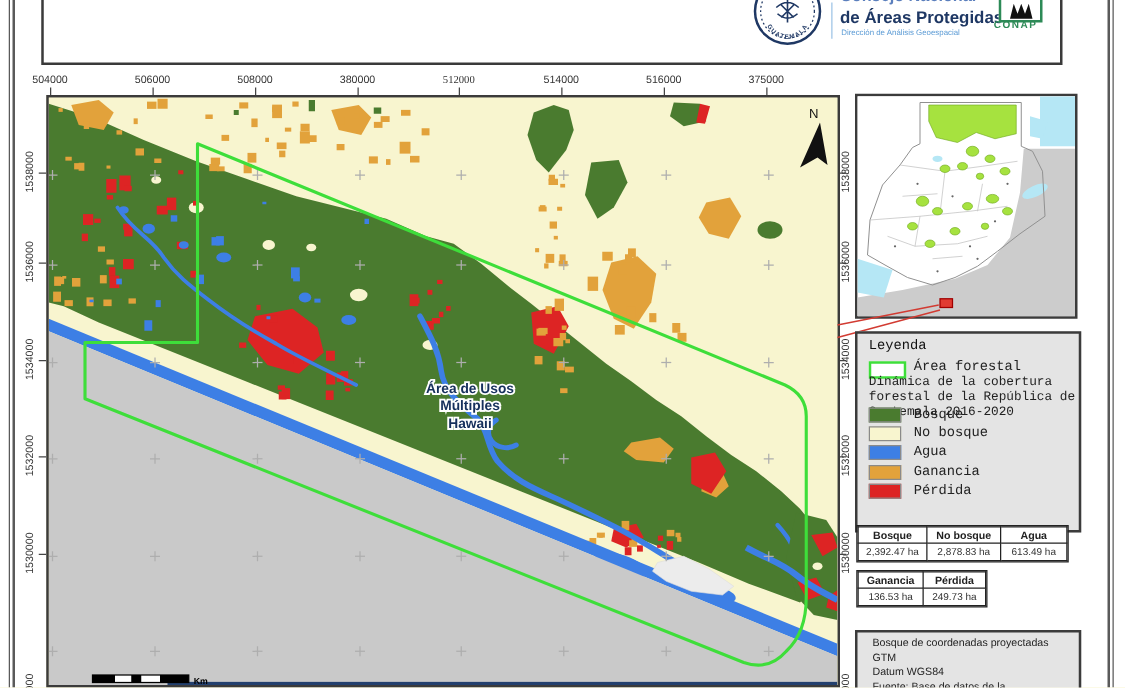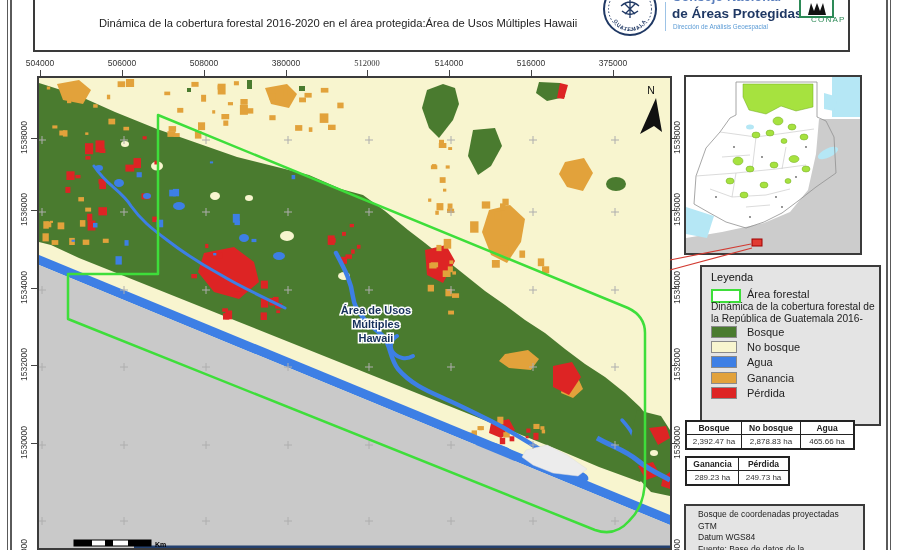--- a/index.html
+++ b/index.html
@@ -11,34 +11,34 @@
   #header-box{position:absolute;left:33px;top:-12px;width:813px;height:60px;background:#fff;
               border:2px solid #3a3a3a;}
   #map-title{position:absolute;left:64px;top:27px;font-size:11.2px;color:#222;white-space:nowrap;}
   #seal{position:absolute;left:566px;top:-10px;}
   #org-divider{position:absolute;left:630px;top:12px;width:1px;height:29px;background:#9dc3e6;}
   #org-line1{position:absolute;left:637px;top:-1px;font-size:13px;font-weight:bold;color:#5b7fbd;}
   #org-line2{position:absolute;left:637px;top:16px;font-size:13.5px;font-weight:bold;color:#1f3864;}
   #org-line3{position:absolute;left:638px;top:33px;font-size:6.3px;color:#5b9bd5;}
   #conap-box{position:absolute;left:764px;top:0px;width:31px;height:24px;border:2px solid #2d8a57;
              background:#fff;display:flex;align-items:flex-end;justify-content:center;}
-  #conap-label{position:absolute;left:760px;top:25px;font-size:8px;font-weight:normal;
-               letter-spacing:1.2px;color:#2d8a57;margin-left:16px;}
+  #conap-label{position:absolute;left:760px;top:25px;font-size:8px;font-weight:bold;
+               letter-spacing:1.2px;color:#2d8a57;}
   
   .xtick{position:absolute;top:58px;width:40px;text-align:center;font-size:8.5px;color:#333;}
   .ytick{position:absolute;width:42px;height:11px;text-align:center;font-size:8.5px;color:#333;
          transform:rotate(-90deg);transform-origin:center;}
   .tickmark{position:absolute;background:#444;}
   
   #map-frame{position:absolute;left:37px;top:76px;width:635px;height:474px;
              border:2px solid #3b3b3b;box-sizing:border-box;background:#f8f5cf;overflow:hidden;}
   
   .panel{position:absolute;border:2px solid #3b3b3b;box-sizing:border-box;background:#e4e4e4;}
   #inset-panel{left:684px;top:75px;width:178px;height:180px;background:#fff;}
-  #legend-panel{left:700px;top:265px;width:181px;height:161px;}
+  #legend-panel{left:684px;top:265px;width:181px;height:161px;font-family:Liberation Mono, monospace;}
   #legend-title{position:absolute;left:9px;top:4px;font-size:11px;color:#111;}
   #prot-swatch{position:absolute;left:9px;top:22px;width:26px;height:10px;background:#fff;
                border:2.5px solid #3ede3a;}
   #prot-label{position:absolute;left:45px;top:21px;font-size:11px;}
   #legend-subtitle{position:absolute;left:9px;top:34px;width:170px;font-size:10.2px;line-height:12px;}
   .leg-row{position:absolute;left:9px;height:15px;}
   .leg-swatch{position:absolute;left:0;top:1px;width:26px;height:12px;border:1px solid #8a8a8a;
               box-sizing:border-box;}
   .leg-label{position:absolute;left:36px;top:1px;font-size:11px;white-space:nowrap;}
   table{border-collapse:collapse;background:#fff;}
@@ -57,21 +57,20 @@
 </head>
 <body>
 
 <div class="pageline" style="left:7px;width:1px;"></div>
 <div class="pageline" style="left:10px;width:2px;"></div>
 <div class="pageline" style="left:886px;width:2px;"></div>
 <div class="pageline" style="left:890px;width:1px;"></div>
 
 <div id="header-box">
 
-  <div id="map-title">Dinámica de la cobertura forestal 2016-2020 en el área protegida:Área de Usos Múltiples Hawaii</div>
 
   <div id="seal">
     <svg width="58" height="58" viewBox="0 0 58 58">
       <circle cx="29" cy="29" r="26" fill="#ffffff" stroke="#1f3864" stroke-width="2"></circle>
       <circle cx="29" cy="29" r="21.5" fill="none" stroke="#1f3864" stroke-width="1" stroke-dasharray="1.5,2"></circle>
       <path d="M20,26 q9,-8 18,0 M21,31 q8,7 16,0 M29,20 l0,18 M24,24 l10,10 M34,24 l-10,10" stroke="#1f3864" stroke-width="1.3" fill="none"></path>
       <defs>
           <path id="sealarc" d="M11,33 a18,18 0 0 0 36,0"></path>
         </defs>
       <text font-size="5" fill="#1f3864" font-weight="bold" letter-spacing="1">
@@ -584,33 +583,33 @@
 <table id="table1" class="tbl">
   <tbody>
       <tr>
     <th style="width:48px">Bosque</th>
     <th style="width:52px">No bosque</th>
     <th style="width:46px">Agua</th>
   </tr>
   <tr>
     <td>2,392.47 ha</td>
     <td>2,878.83 ha</td>
-    <td>465.66 ha</td>
+    <td>613.49 ha</td>
   </tr>
 </tbody>
   </table>
 
 <table id="table2" class="tbl">
   <tbody>
       <tr>
     <th style="width:45px">Ganancia</th>
     <th style="width:43px">Pérdida</th>
   </tr>
   <tr>
-    <td>289.23 ha</td>
+    <td>136.53 ha</td>
     <td>249.73 ha</td>
   </tr>
 </tbody>
   </table>
 
 <div id="info-panel" class="panel">
     <div class="info-line">Bosque de coordenadas proyectadas</div>
     <div class="info-line">GTM</div>
     <div class="info-line">Datum WGS84</div>
     <div class="info-line">Fuente: Base de datos de la</div>

